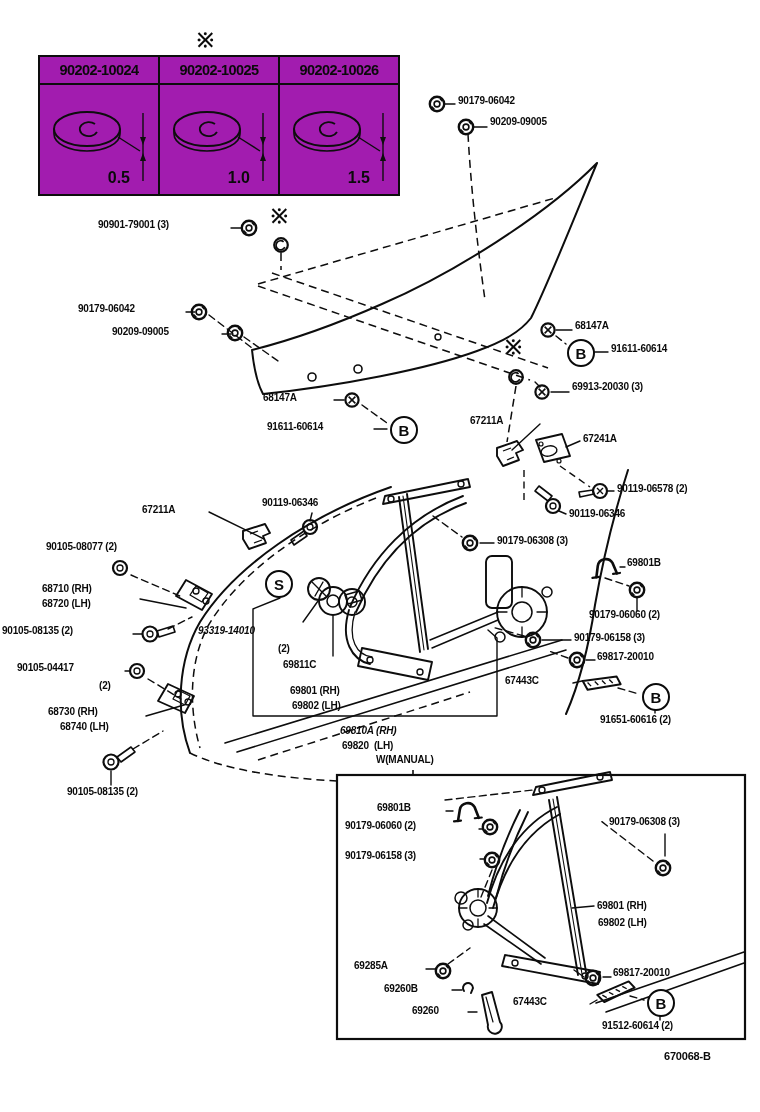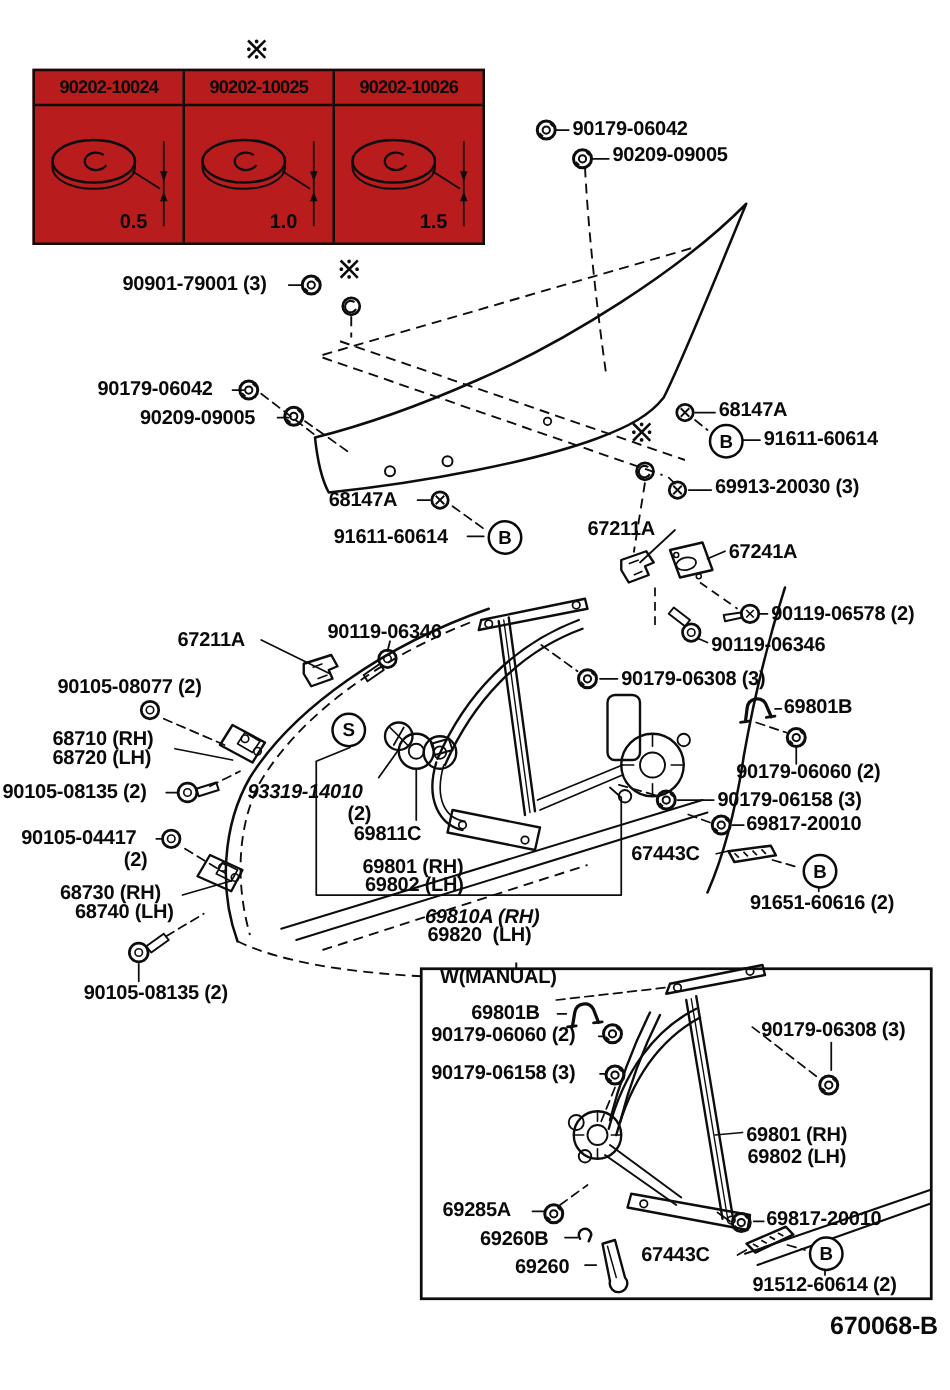--- a/index.html
+++ b/index.html
@@ -1,24 +1,24 @@
 <!DOCTYPE html>
 <html><head>
 <meta charset="utf-8">
 <style>
   html,body{margin:0;padding:0;background:#fff;}
   .stage{position:relative;width:760px;height:1112px;background:#fff;overflow:hidden;
          font-family:"Liberation Sans",sans-serif;color:#0a0a0a;}
   svg.art{position:absolute;left:0;top:0;}
-  .lbl{position:absolute;font-weight:700;font-size:16px;line-height:1;letter-spacing:-0.2px;white-space:pre;}
+  .lbl{position:absolute;font-weight:700;font-size:10px;line-height:1;letter-spacing:-0.2px;white-space:pre;}
   .mark{position:absolute;font-weight:700;font-size:20px;line-height:1;}
   .badge{position:absolute;width:24px;height:24px;border:2.6px solid #0a0a0a;border-radius:50%;
          display:flex;align-items:center;justify-content:center;font-weight:700;font-size:15px;background:#fff;box-sizing:content-box;}
-  .code{position:absolute;font-weight:700;font-size:20px;letter-spacing:-0.2px;}
-  .tbl{position:absolute;left:26px;top:55px;width:358px;height:137px;border:2.6px solid #0d0d0d;display:flex;background:#b91c1c;}
+  .code{position:absolute;font-weight:700;font-size:11px;letter-spacing:-0.2px;}
+  .tbl{position:absolute;left:38px;top:55px;width:358px;height:137px;border:2.6px solid #0d0d0d;display:flex;background:#a21caf;}
   .col{flex:1;border-right:2.6px solid #0d0d0d;display:flex;flex-direction:column;}
   .col:last-child{border-right:none;}
   .colhead{height:26px;border-bottom:2.6px solid #0d0d0d;display:flex;align-items:center;justify-content:center;
            font-weight:700;font-size:14.5px;letter-spacing:-0.6px;}
   .colbody{position:relative;flex:1;}
   .thick{position:absolute;right:28px;bottom:7px;font-weight:700;font-size:16px;}
   .wsvg{position:absolute;left:2px;top:4px;}
 </style>
 </head>
 <body>
@@ -381,21 +381,21 @@
 <div class="lbl" style="left:17px;top:663px;">90105-04417</div>
 <div class="lbl" style="left:99px;top:681px;">(2)</div>
 <div class="lbl" style="left:505px;top:676px;">67443C</div>
 <div class="lbl" style="left:48px;top:707px;">68730 (RH)</div>
 <div class="lbl" style="left:48px;top:722px;margin-left:12px;">68740 (LH)</div>
 <div class="lbl" style="left:290px;top:686px;">69801 (RH)</div>
 <div class="lbl" style="left:292px;top:701px;">69802 (LH)</div>
 <div class="lbl" style="left:600px;top:715px;">91651-60616 (2)</div>
 <div class="lbl" style="left:340px;top:726px;font-style:italic;">69810A (RH)</div>
 <div class="lbl" style="left:342px;top:741px;">69820&nbsp;&nbsp;(LH)</div>
-<div class="lbl" style="left:352px;top:755px;margin-top:19px;">W(MANUAL)</div>
+<div class="lbl" style="left:376px;top:755px;">W(MANUAL)</div>
 <div class="lbl" style="left:67px;top:787px;">90105-08135 (2)</div>
 <div class="lbl" style="left:377px;top:803px;">69801B</div>
 <div class="lbl" style="left:345px;top:821px;">90179-06060 (2)</div>
 <div class="lbl" style="left:345px;top:851px;">90179-06158 (3)</div>
 <div class="lbl" style="left:609px;top:817px;">90179-06308 (3)</div>
 <div class="lbl" style="left:597px;top:901px;">69801 (RH)</div>
 <div class="lbl" style="left:598px;top:918px;">69802 (LH)</div>
 <div class="lbl" style="left:354px;top:961px;">69285A</div>
 <div class="lbl" style="left:384px;top:984px;">69260B</div>
 <div class="lbl" style="left:412px;top:1006px;">69260</div>

